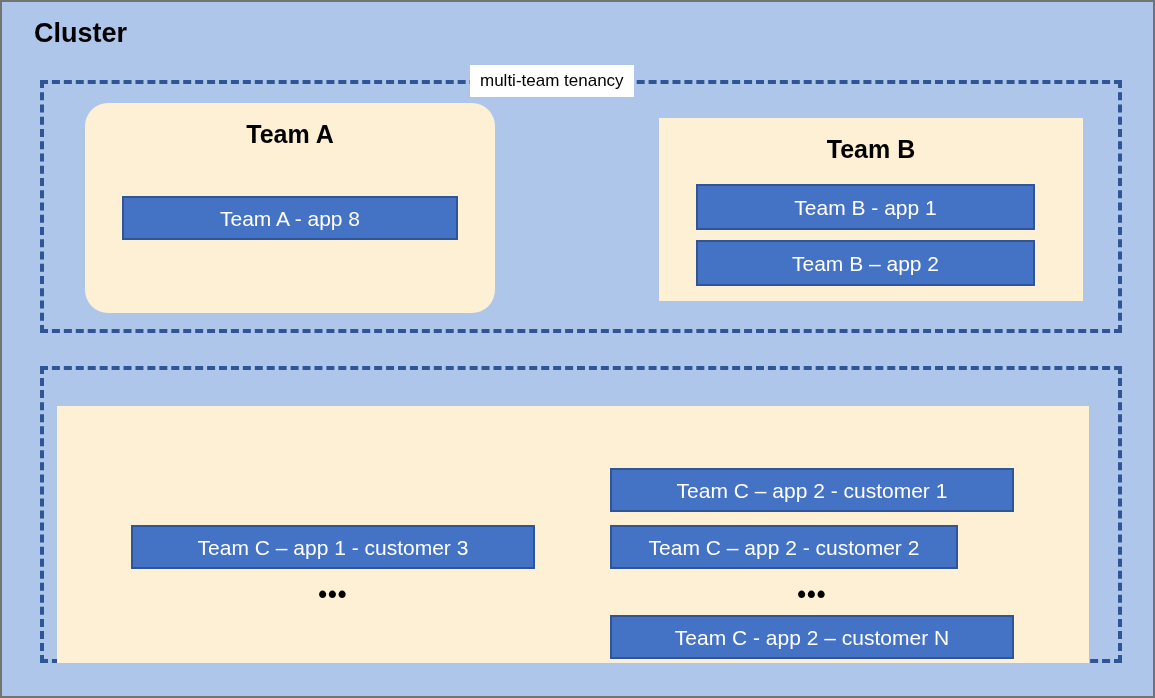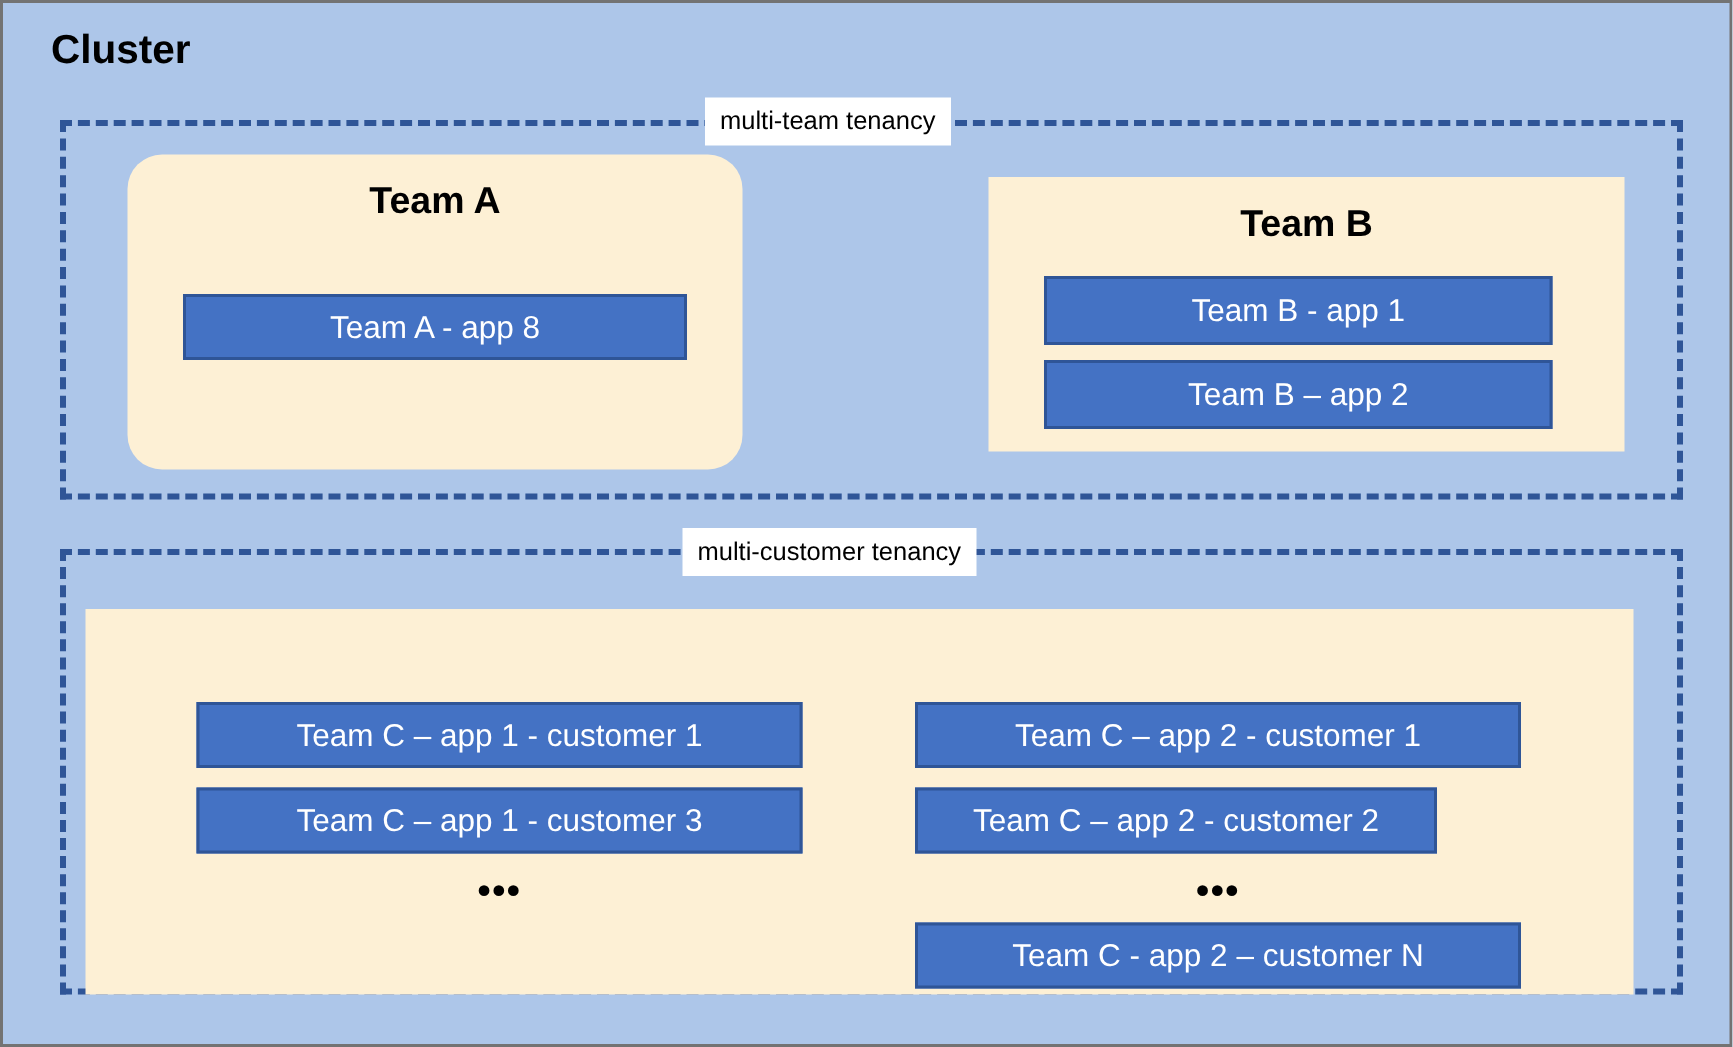--- a/index.html
+++ b/index.html
@@ -158,25 +158,23 @@
   </div>
 
   <div class="team-box team-b">
     <div class="team-title">Team B</div>
     <div class="app-chip chip-b1">Team B - app 1</div>
     <div class="app-chip chip-b2">Team B – app 2</div>
   </div>
 
   <div class="zone zone-multi-customer"></div>
 
-  <div class="zone-label zone-label-customer">multi-customer tenancy</div>
 
   <div class="team-box team-c">
 
-    <div class="app-chip chip-c-l1">Team C – app 1 - customer 1</div>
     <div class="app-chip chip-c-l2">Team C – app 1 - customer 3</div>
     <div class="ellipsis ellipsis-left">•••</div>
 
     <div class="app-chip chip-c-r1">Team C – app 2 - customer 1</div>
     <div class="app-chip chip-c-r2">Team C – app 2 - customer 2</div>
     <div class="ellipsis ellipsis-right">•••</div>
     <div class="app-chip chip-c-r3">Team C - app 2 – customer N</div>
   </div>
 
 </div>

